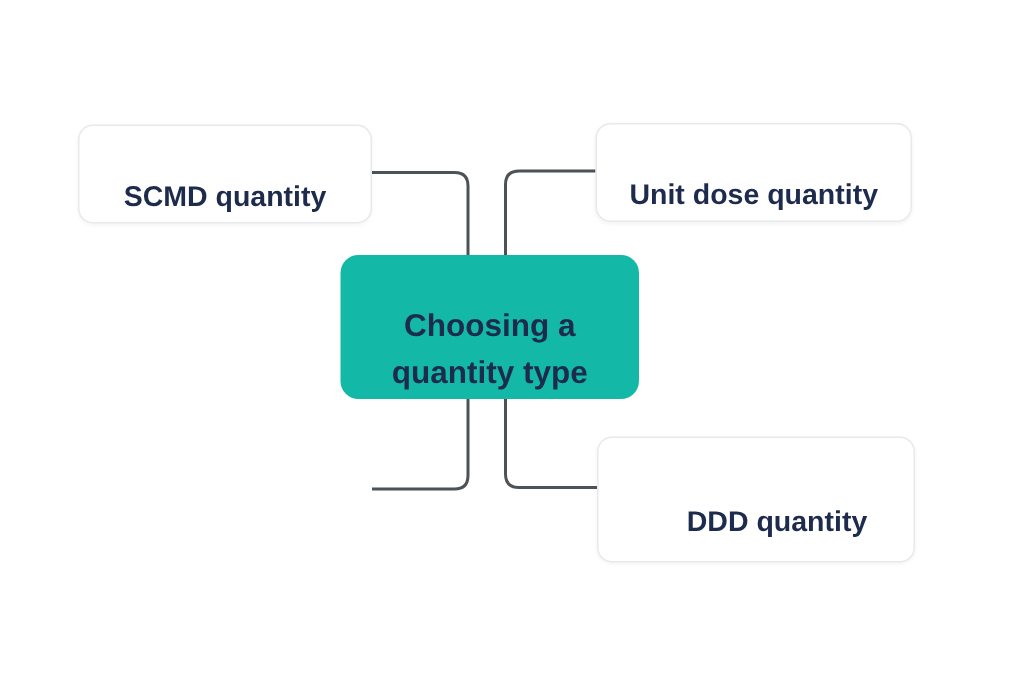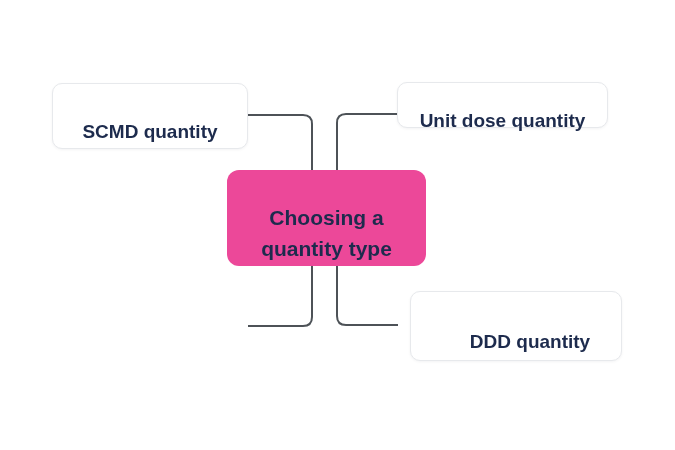--- a/index.html
+++ b/index.html
@@ -35,34 +35,34 @@
   .node-outer {
     background: #ffffff;
     border: 1.5px solid #E7E9EC;
     border-radius: 10px;
     font-size: 19px;
     line-height: 1.32;
     box-shadow: 0 1px 3px rgba(16, 24, 40, 0.05);
     z-index: 2;
   }
   .node-center {
-    background: #ec4899;
+    background: #14b8a6;
     border-radius: 12px;
     font-size: 21px;
     line-height: 1.45;
     z-index: 2;
   }
   .node-center .label { max-width: 165px; }
   .node-ingredient .label { max-width: 150px; }
 
   .node-scmd       { left: 52px;  top: 83px;  width: 196px; height: 66px; }
-  .node-unit-dose  { left: 397px; top: 82px;  width: 211px; height: 46px; }
+  .node-unit-dose  { left: 397px; top: 82px;  width: 211px; height: 66px; }
   .node-center     { left: 227px; top: 170px; width: 199px; height: 96px; }
   .node-ingredient { left: 53px;  top: 291px; width: 195px; height: 69px; }
-  .node-ddd        { left: 410px; top: 291px; width: 212px; height: 70px; padding-left: 28px; }
+  .node-ddd        { left: 398px; top: 291px; width: 212px; height: 84px; padding-left: 28px; }
 
   .label {
     display: inline-block;
     margin-top: 31px;
   }
 </style>
 </head>
 <body>
 
 <div class="canvas">

